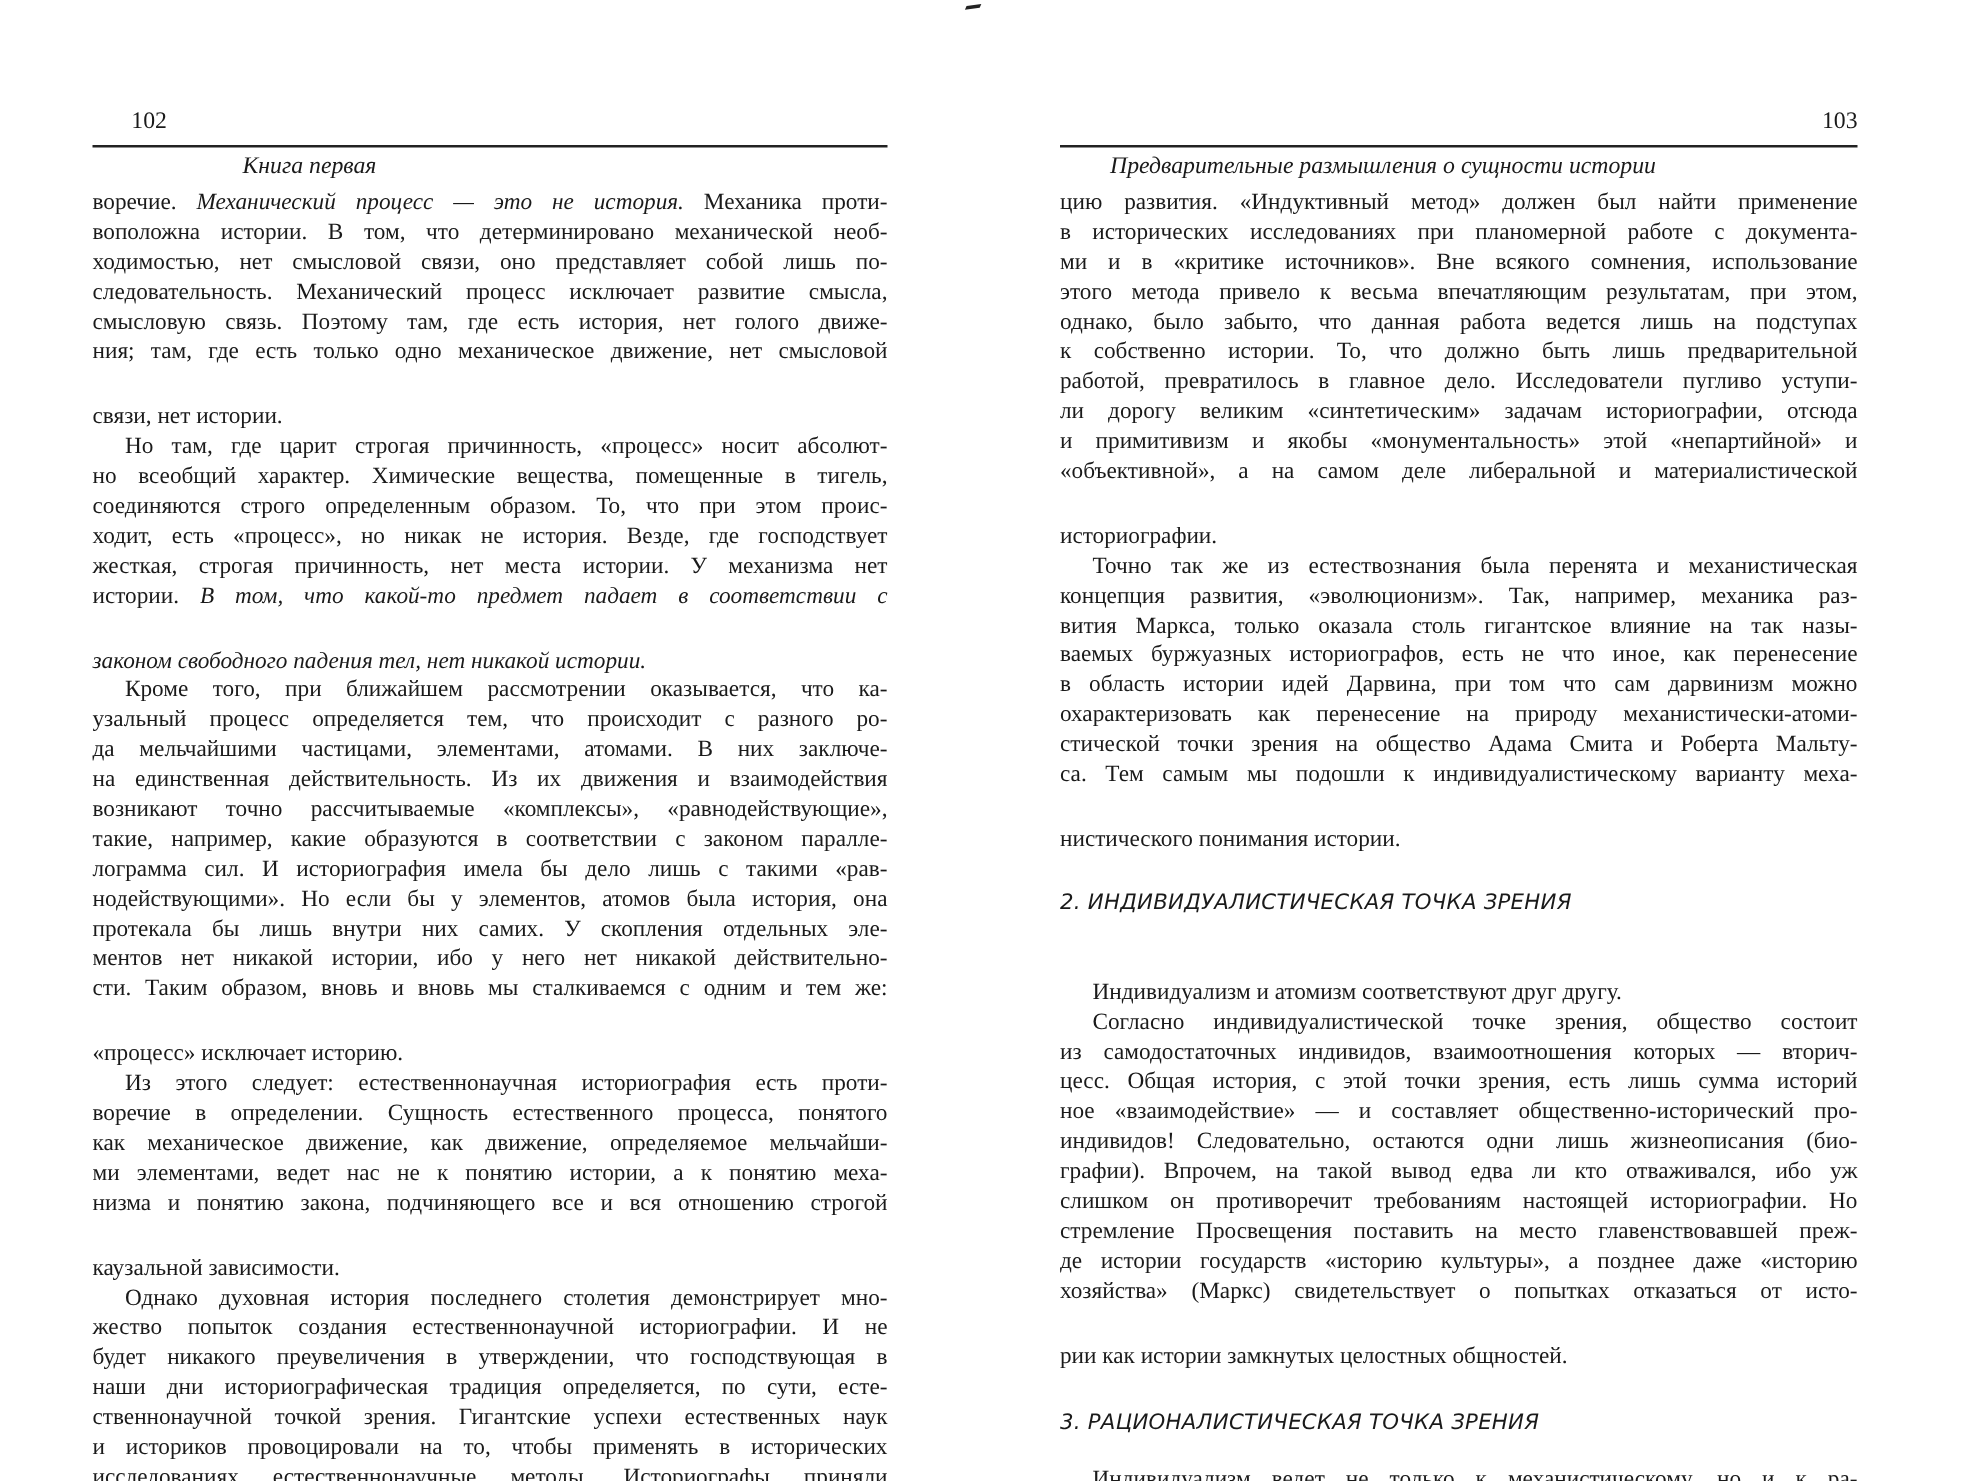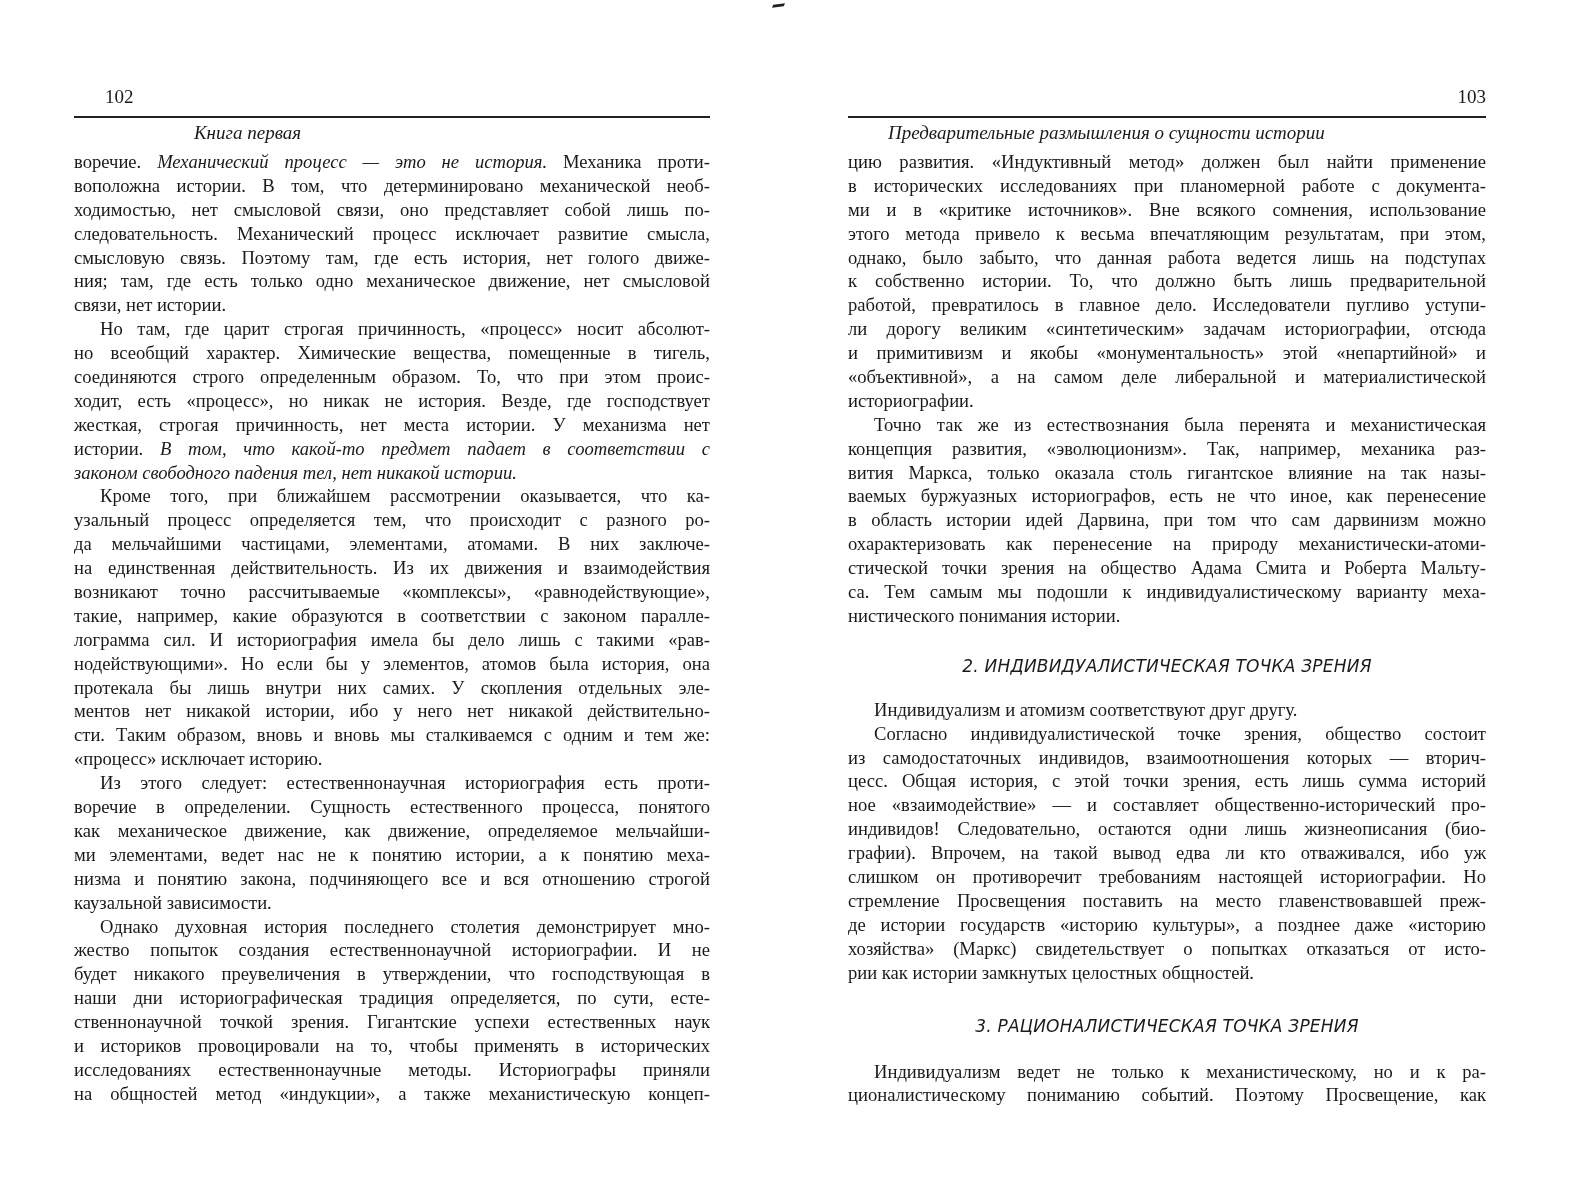--- a/index.html
+++ b/index.html
@@ -17,24 +17,24 @@
   .right .runhead .num { right: 0; }
   .runhead .title { position: absolute; top: 0; left: 0; right: 0; text-align: left;
                     font-style: italic; margin-top: 36px; }
   .left .runhead .title { left: 120px; right: 120px; }
   .right .runhead .title { left: 40px; right: 90px; }
   .rule { position: absolute; top: 116px; left: 0; right: 0; height: 2px; background: #222; }
   .body { position: absolute; top: 150px; left: 0; right: 0;
           font-family: "Liberation Serif", serif; font-size: 18.6px; line-height: 23.9px; }
   .line { display: block; white-space: nowrap; text-align: justify; text-align-last: justify;
           height: 23.9px; overflow: visible; }
-  .line.last { text-align-last: left; }
+  .line.last { text-align-last: left; margin-top: 28px; }
   .line.indent { padding-left: 26px; }
   .it { font-style: italic; }
-  .heading { display: block; text-align: center; font-family: "DejaVu Sans", sans-serif;
+  .heading { display: block; text-align: left; font-family: "DejaVu Sans", sans-serif;
              font-style: italic; font-size: 17px; letter-spacing: 0.2px; height: 24px;
              line-height: 24px; }
   .gap-h1 { height: 26px; }
   .gap-h2 { height: 20px; }
   .gap-h3 { height: 29px; }
   .gap-h4 { height: 22px; }
 </style>
 </head>
 <body>
 

